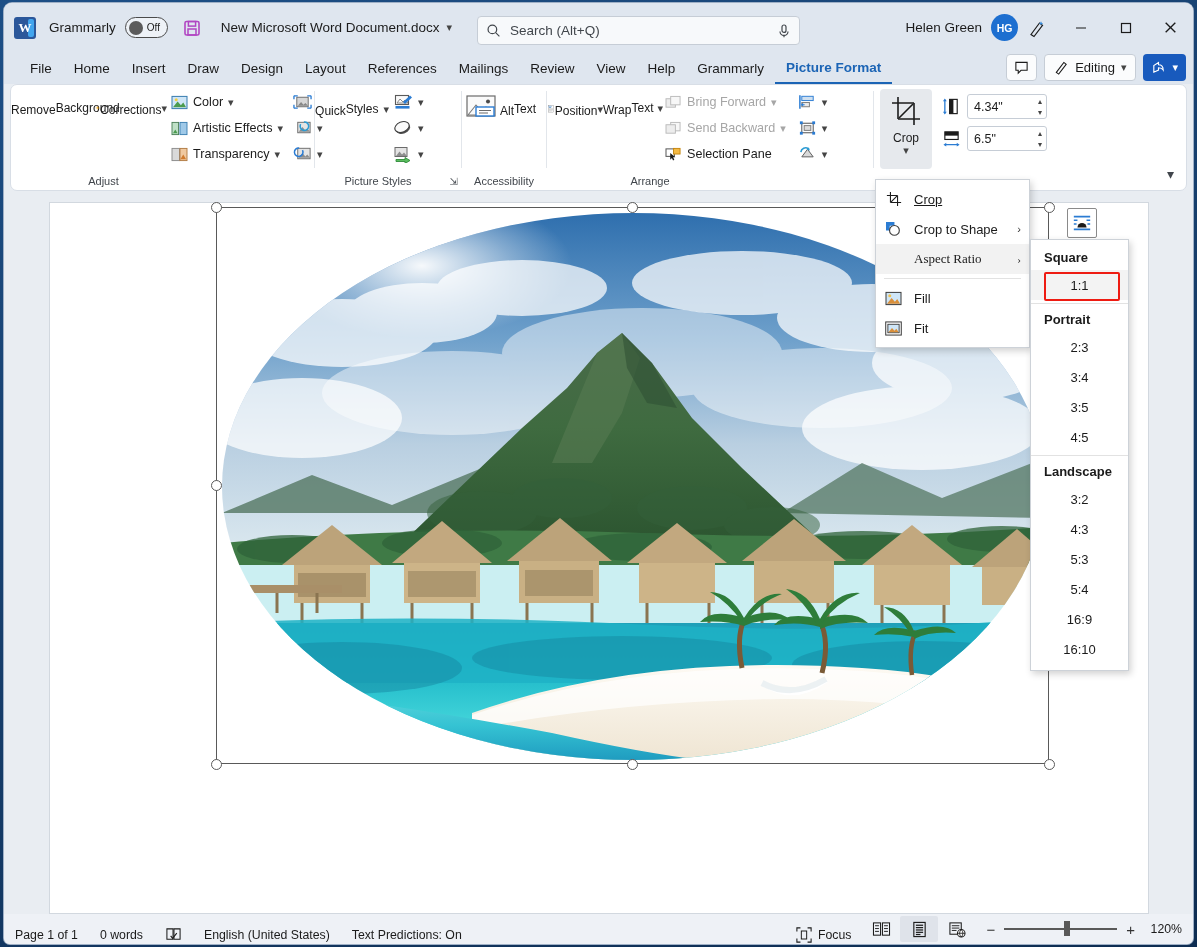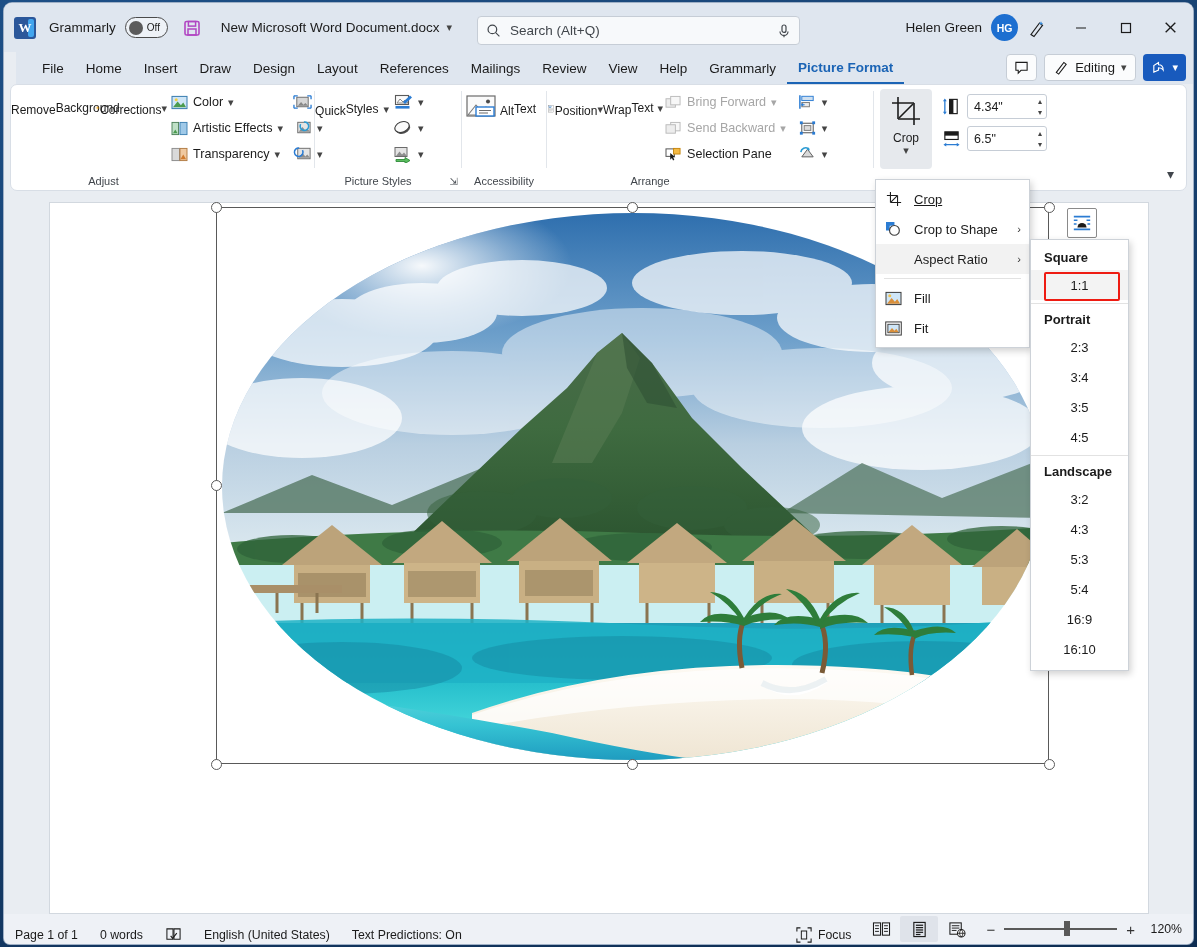--- a/index.html
+++ b/index.html
@@ -113,21 +113,20 @@
   }
   .winbtn.pen { width: 42px; }
 
   
   .tabbar {
     height: 32px;
     background: #dfe6ef;
     display: flex; align-items: flex-end;
     position: relative;
     padding-left: 15px;
-    margin-left: 12px;
   }
   .tab {
     font-size: 13.5px; color: #1b1b1b;
     padding: 0 11px; height: 32px;
     display: flex; align-items: center;
     white-space: nowrap;
   }
   .tab.active {
     color: #1b64b5; font-weight: 600;
     border-bottom: 2.2px solid #1b64b5;
@@ -306,21 +305,21 @@
     padding: 4px 0;
     z-index: 40;
   }
   .cmitem {
     height: 30px;
     display: flex; align-items: center;
     gap: 11px; padding: 0 8px;
     font-size: 13px; color: #1b1b1b;
     position: relative;
   }
-  .cmitem.hl { background: #f2f2f2; }
+  .cmitem.hl { background: #f2f2f2; font-family: Liberation Serif, serif; }
   .cmitem .arr {
     position: absolute; right: 8px;
     font-size: 11px; color: #333;
   }
   .cmsep { height: 1px; background: #e2e2e2; margin: 4px 8px; }
   .cm-icoslot { width: 19px; display: flex; justify-content: center; flex: none; }
   .u { text-decoration: underline; }
 
   
   .armenu {

